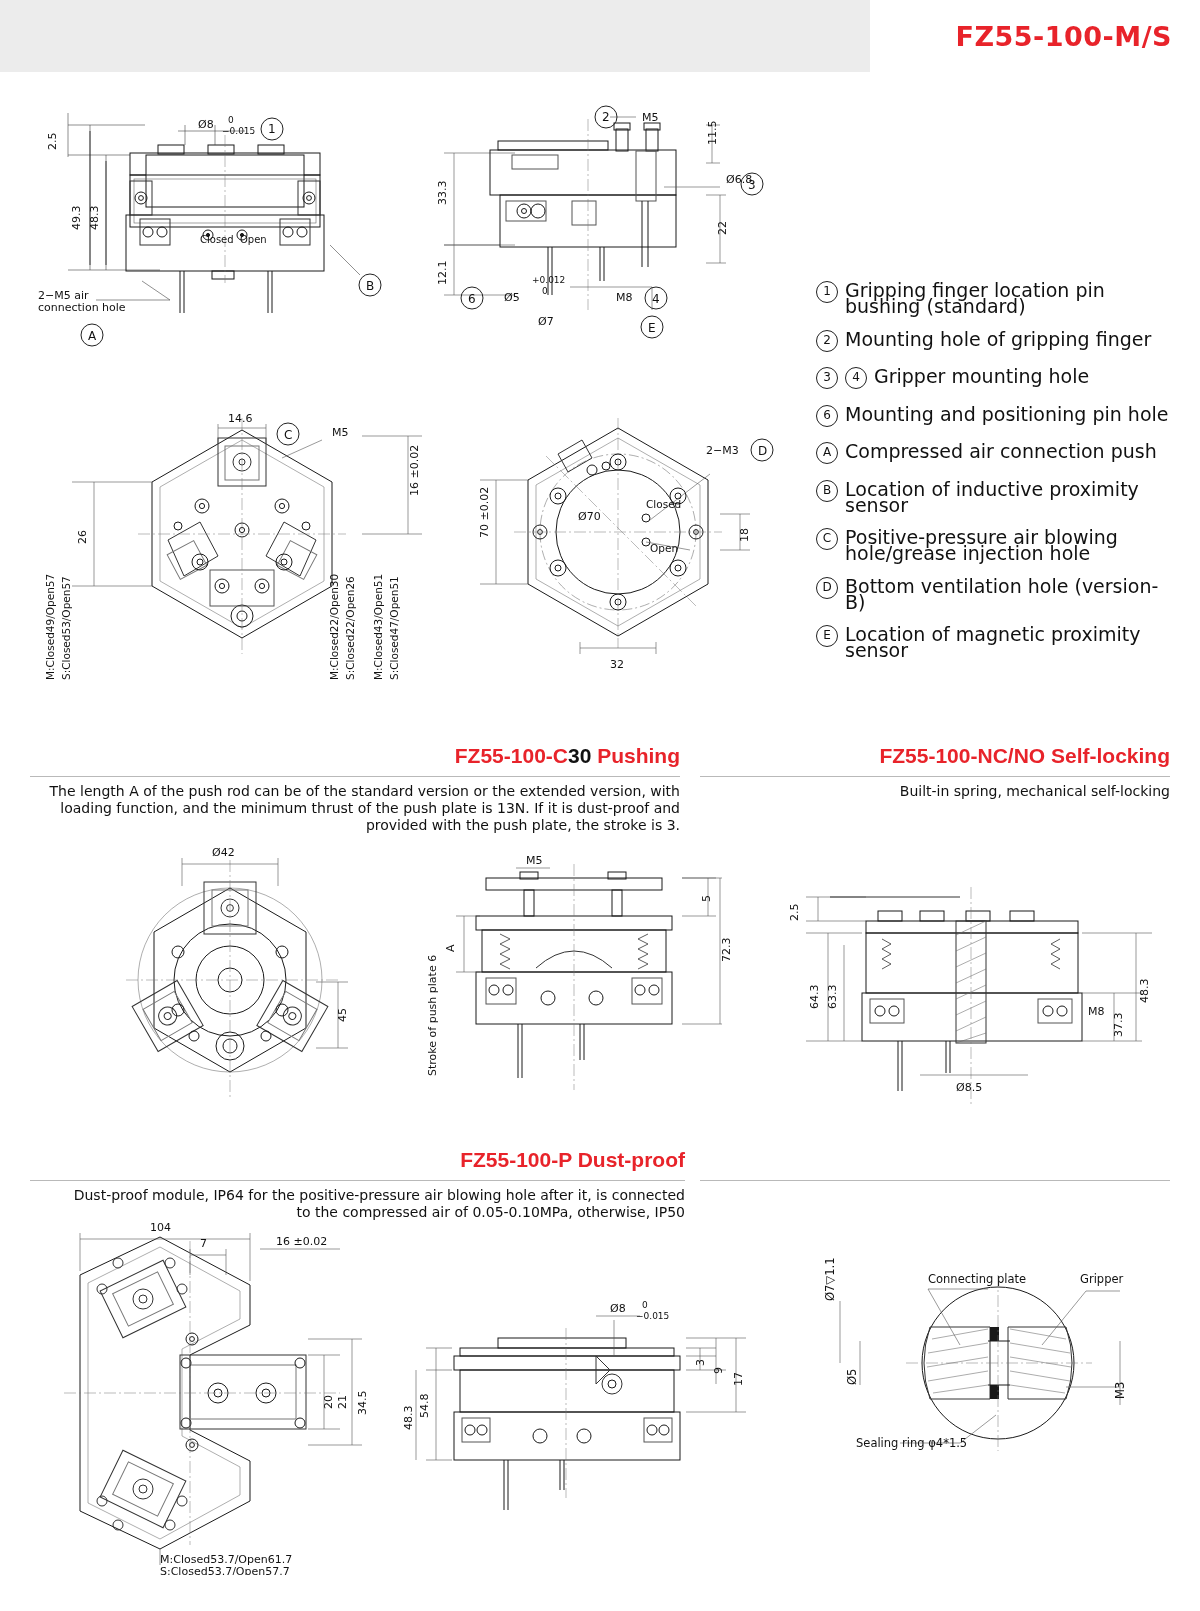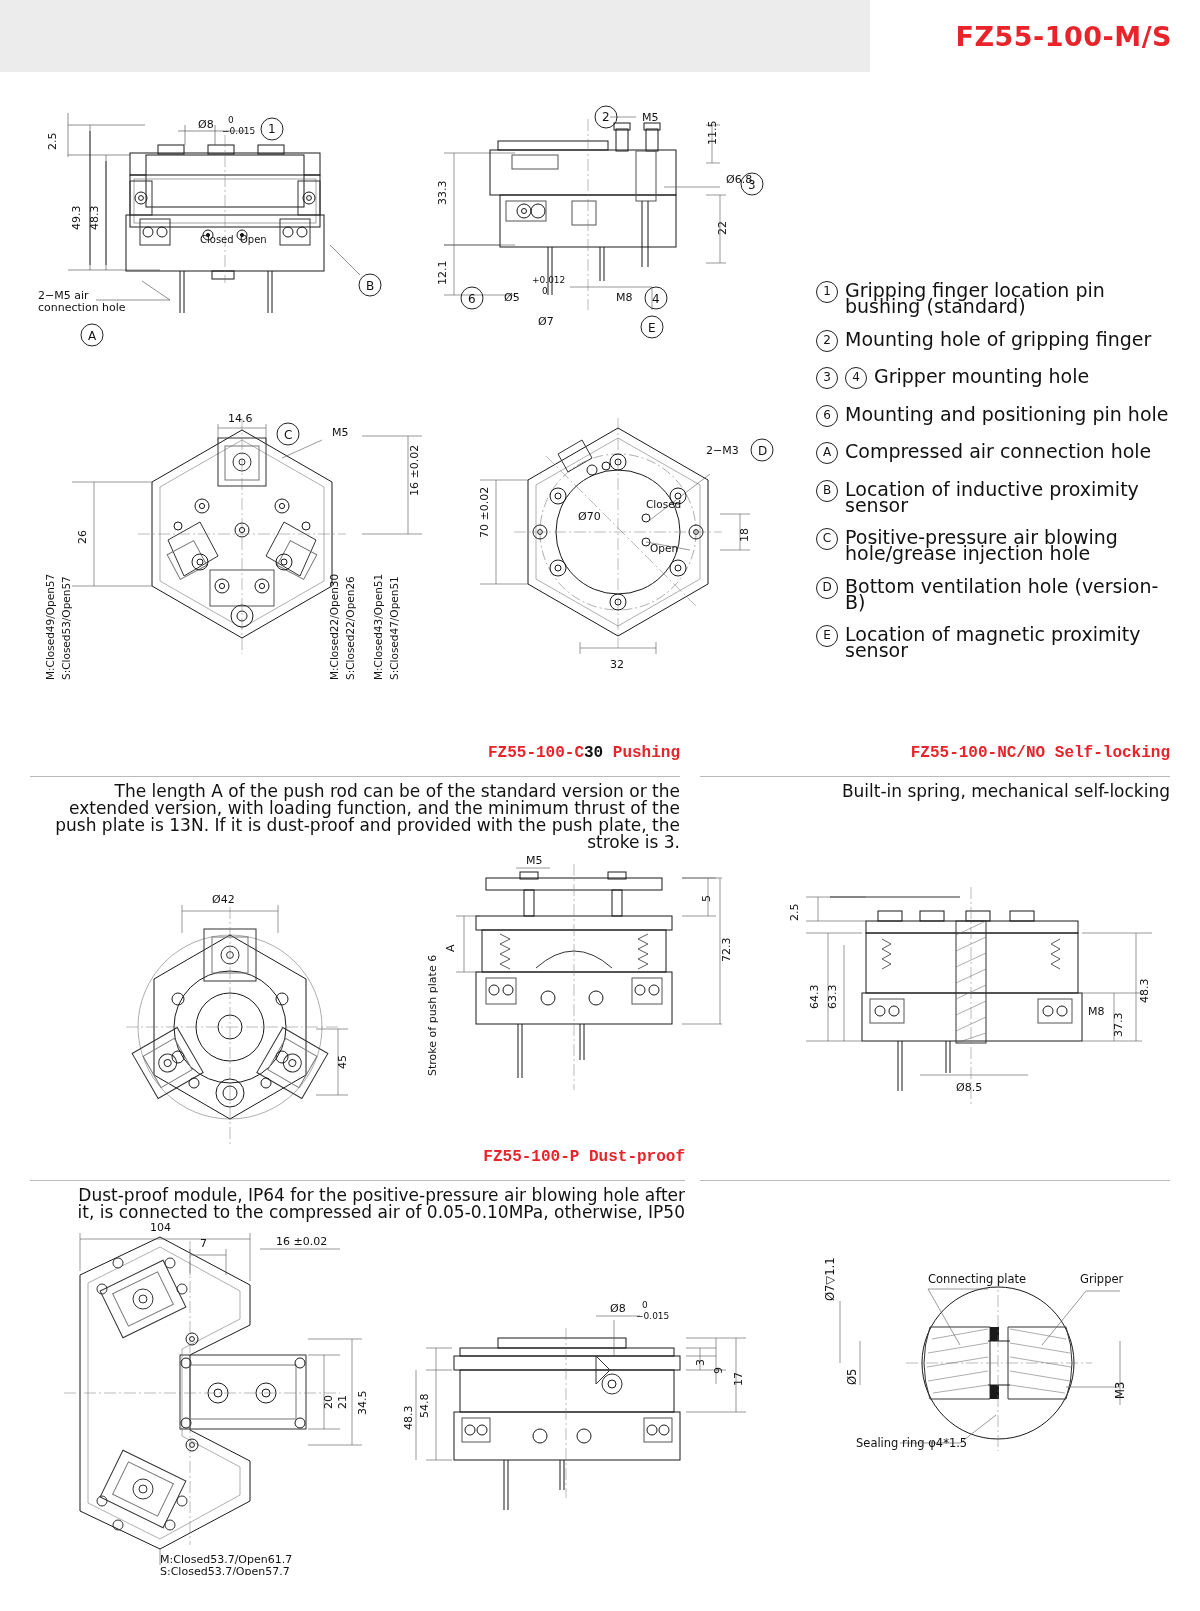--- a/index.html
+++ b/index.html
@@ -49,29 +49,29 @@
   }
   .legend-txt{
     font-size:19px;line-height:16px;color:#111;
     font-family:"DejaVu Sans", sans-serif;
     padding-top:1px;
   }
 
   
   .sec-title{
     position:absolute;
-    font-weight:bold;font-size:16px;color:#e8232a;
+    font-weight:bold;font-size:21px;color:#e8232a;
     text-align:right;
-    font-family:Liberation Mono, monospace;
+    font-family:Liberation Sans, sans-serif;
     white-space:nowrap;
   }
   .sec-title .blk{color:#111;}
   .rule{position:absolute;height:1px;background:#b9b9b9;}
   .sec-note{
-    position:absolute;font-size:17px;line-height:17px;color:#111;
+    position:absolute;font-size:14px;line-height:17px;color:#111;
     text-align:right;font-family:"DejaVu Sans", sans-serif;
   }
 
   
   text{font-family:"DejaVu Sans", sans-serif;}
 </style>
 </head>
 <body>
 
 <div class="page">
@@ -419,21 +419,21 @@
     <div class="legend-row">
       <div class="legend-badges">
           <div class="badge">6</div>
         </div>
       <div class="legend-txt">Mounting and positioning pin hole</div>
     </div>
     <div class="legend-row">
       <div class="legend-badges">
           <div class="badge">A</div>
         </div>
-      <div class="legend-txt">Compressed air connection hole</div>
+      <div class="legend-txt">Compressed air connection push</div>
     </div>
     <div class="legend-row">
       <div class="legend-badges">
           <div class="badge">B</div>
         </div>
       <div class="legend-txt">Location of inductive proximity sensor</div>
     </div>
     <div class="legend-row">
       <div class="legend-badges">
           <div class="badge">C</div>
@@ -457,21 +457,21 @@
   <div class="sec-title" style="left:120px;top:744px;width:560px;">
     <span>FZ55-100-C</span><span class="blk">30</span><span> Pushing</span>
   </div>
   <div class="rule" style="left:30px;top:776px;width:650px;"></div>
   <div class="sec-note" style="left:40px;top:783px;width:640px;">The length A of the push rod can be of the standard version or the extended version, with loading function, and the minimum thrust of the push plate is 13N. If it is dust-proof and provided with the push plate, the stroke is 3.</div>
 
   <div class="sec-title" style="left:700px;top:744px;width:470px;">FZ55-100-NC/NO Self-locking</div>
   <div class="rule" style="left:700px;top:776px;width:470px;"></div>
   <div class="sec-note" style="left:700px;top:783px;width:470px;">Built-in spring, mechanical self-locking</div>
 
-  <div class="dwg" style="left:70px;top:840px;margin-top:47px;">
+  <div class="dwg" style="left:70px;top:840px;">
     <svg width="330" height="290" viewBox="0 0 330 290">
       <g stroke="#1a1a1a" fill="none" stroke-width="1">
 
         <circle cx="160" cy="140" r="92" stroke="#777" stroke-width="0.6"></circle>
         <path d="M160,48 L236,92 L236,188 L160,232 L84,188 L84,92 Z"></path>
         <circle cx="160" cy="140" r="56"></circle>
         <circle cx="160" cy="140" r="34"></circle>
         <circle cx="160" cy="140" r="12"></circle>
 
         <g stroke="#333">

